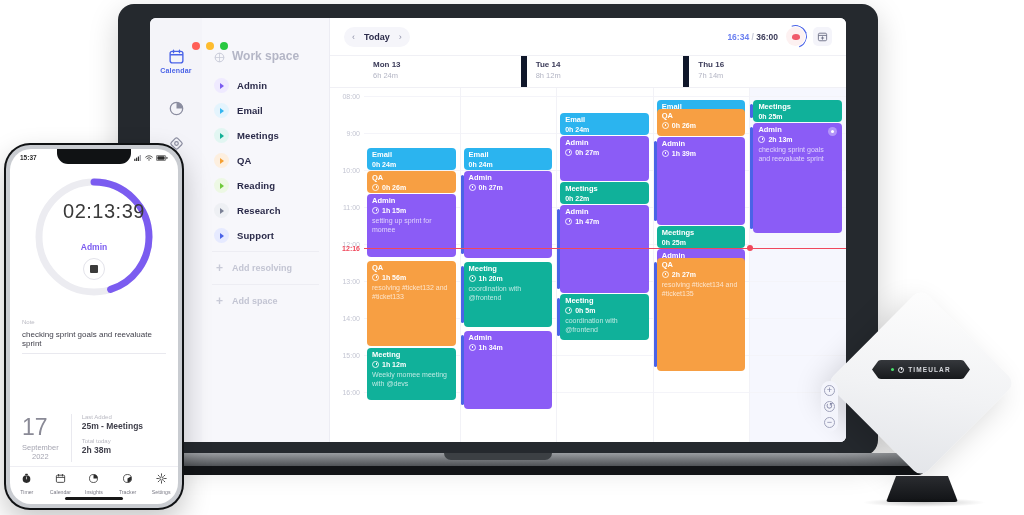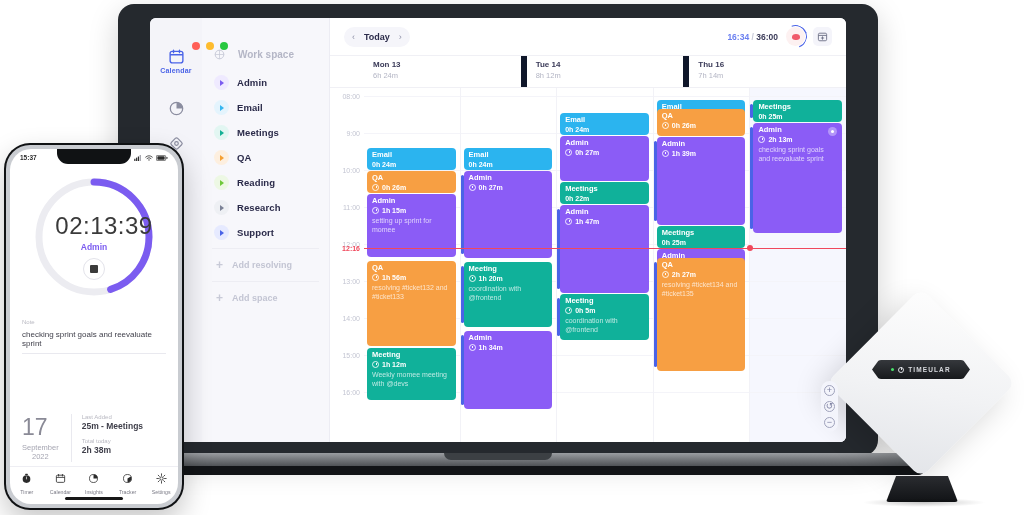--- a/index.html
+++ b/index.html
@@ -47,22 +47,22 @@
   .rail-item { width: 44px; margin-bottom: 18px; text-align: center; cursor: pointer; }
   .rail-item svg { display: block; margin: 0 auto; }
   .rail-label { font-size: 7px; margin-top: 2px; font-weight: 700; color: #4a63e7; letter-spacing: .2px;}
 
   
   .spaces {
     width: 128px; flex: 0 0 128px; background: #f7f7fb;
     padding-top: 26px; border-right: 1px solid #ececf3;
   }
   .sp-head {
-    display: flex; align-items: flex-end; gap: 13px;
-    padding: 5px 12px 10px 12px; color: #b4b6c6; font-size: 10px; font-weight: 700;
+    display: flex; align-items: flex-end; gap: 7px;
+    padding: 5px 12px 10px 12px; color: #b4b6c6; font-size: 12px; font-weight: 700;
   }
   .sp-item {
     display: flex; align-items: center; gap: 8px;
     padding: 5px 12px; cursor: pointer;
   }
   .sp-bullet {
     width: 15px; height: 15px; border-radius: 50%;
     display: flex; align-items: center; justify-content: center; flex: 0 0 15px;
   }
   .sp-bullet::after {
@@ -189,22 +189,22 @@
     position: absolute; left: 50%; top: 0; transform: translateX(-50%);
     width: 74px; height: 15px; background: #101214; border-radius: 0 0 11px 11px; z-index: 3;
   }
   .ph-status {
     height: 17px; display: flex; align-items: center; justify-content: space-between;
     padding: 0 10px; font-size: 6.5px; font-weight: 700; color: #2b2b2b;
   }
   .ph-status .right { display: flex; align-items: center; gap: 3px; }
   .ph-timer { position: relative; height: 135px; margin-top: 4px; }
   .ph-time {
-    position: absolute; left: 0; right: 0; top: 42px; text-align: center;
-    font-size: 24px; color: #3a3a3a; font-weight: 400; letter-spacing: .5px; padding-left: 20px;
+    position: absolute; left: 0; right: 0; top: 30px; text-align: center;
+    font-size: 20px; color: #3a3a3a; font-weight: 400; letter-spacing: .5px; padding-left: 20px;
   }
   .ph-act {
     position: absolute; left: 0; right: 0; top: 72px; text-align: center;
     font-size: 8.5px; color: #7b5cf0; font-weight: 600;
   }
   .ph-stop {
     position: absolute; left: 50%; top: 88px; transform: translateX(-50%);
     width: 22px; height: 22px; border-radius: 50%; border: 1px solid #e3e3ea;
     display: flex; align-items: center; justify-content: center; cursor: pointer;
   }

